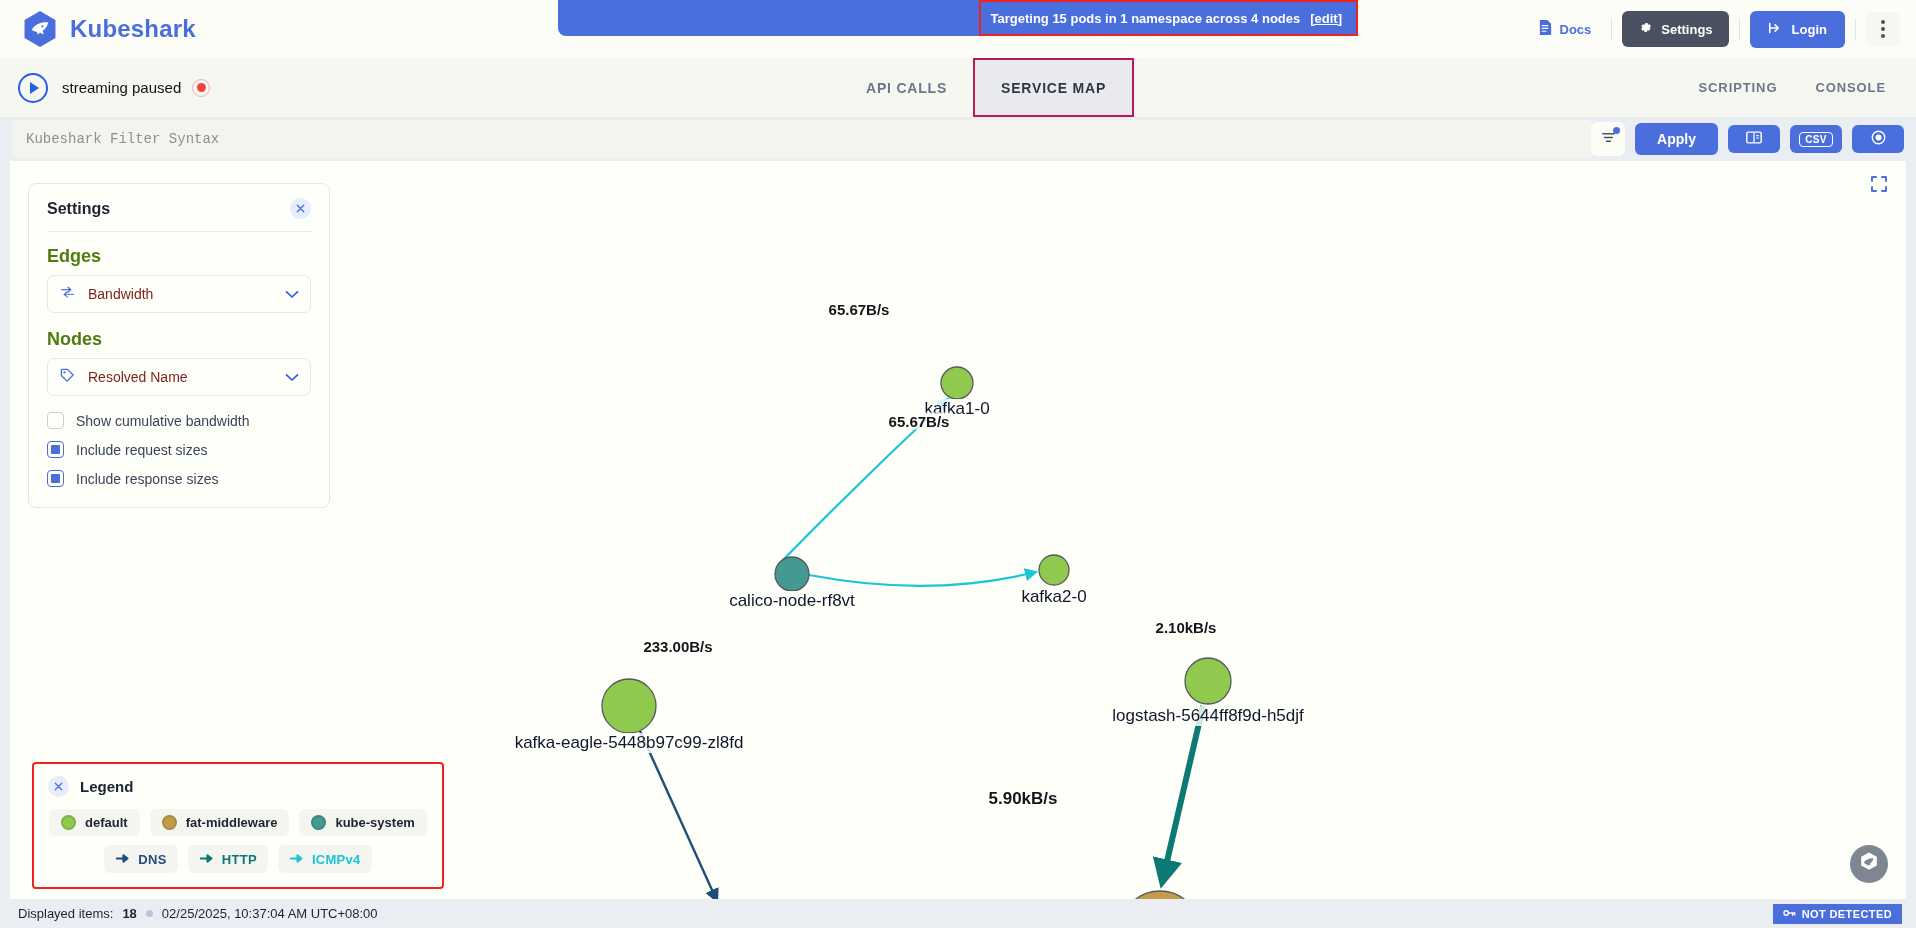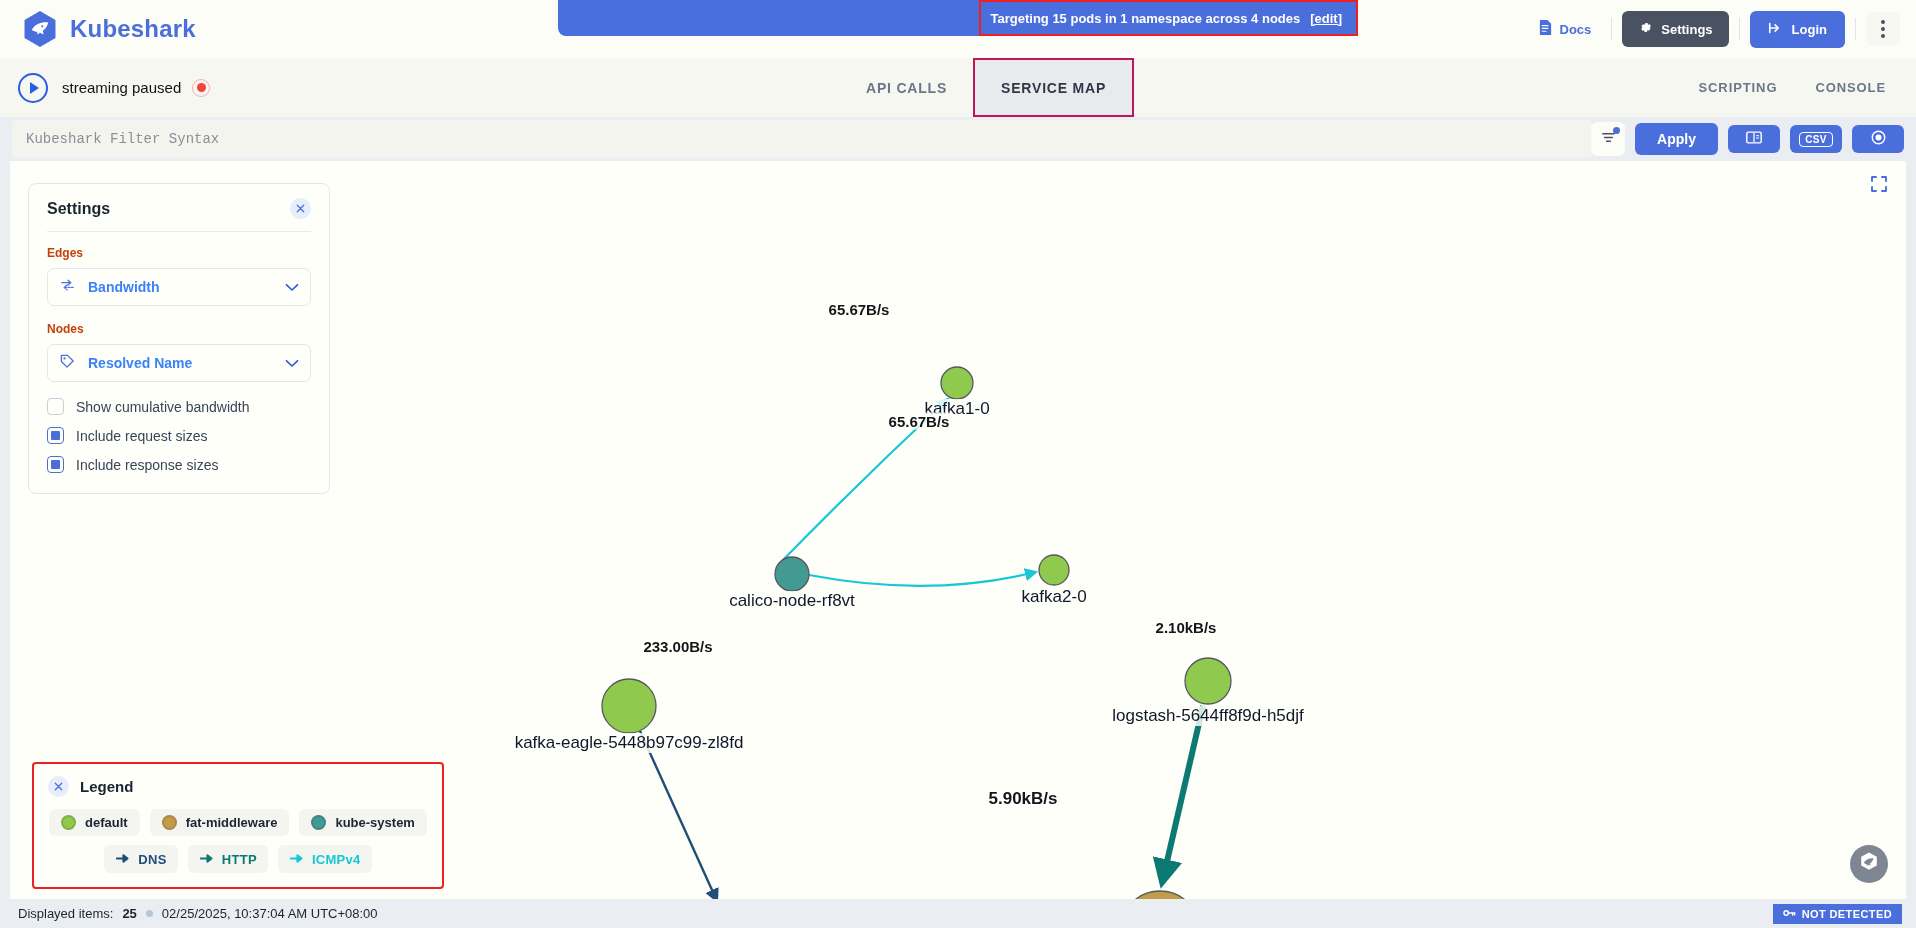--- a/index.html
+++ b/index.html
@@ -174,27 +174,27 @@
     background: #fffffa; border: 1px solid #e2e6ee; border-radius: 8px;
     padding: 14px 18px 20px 18px;
   }
   .sp-head { display: flex; align-items: center; justify-content: space-between; }
   .sp-title { font-size: 16px; font-weight: bold; color: #1c2432; }
   .close-circle {
     width: 21px; height: 21px; border-radius: 50%; background: #e6edfb;
     display: flex; align-items: center; justify-content: center; cursor: pointer;
   }
   .sp-divider { height: 1px; background: #e6e9f0; margin: 12px 0 14px 0; }
-  .sp-group-label { font-size: 12px; font-weight: bold; color: #c2410c; margin-bottom: 8px; }
+  .sp-group-label { font-size: 18px; font-weight: bold; color: #4d7c0f; margin-bottom: 8px; }
   .sp-select {
     height: 38px; border: 1px solid #e2e6ee; border-radius: 7px; background: #fffffa;
     display: flex; align-items: center; padding: 0 11px; gap: 12px; cursor: pointer;
     margin-bottom: 16px;
   }
-  .sp-select-text { font-size: 14px; font-weight: bold; color: #3b82f6; flex: 1; }
+  .sp-select-text { font-size: 14px; font-weight: normal; color: #7f1d1d; flex: 1; }
   .sp-check-row { display: flex; align-items: center; gap: 12px; margin-top: 12px; cursor: pointer; }
   .cbox {
     width: 17px; height: 17px; border-radius: 4px; border: 1.5px solid #c6cddd; background: #fffffa;
     display: flex; align-items: center; justify-content: center;
   }
   .cbox.checked { border-color: #4a6fdc; }
   .cbox.checked::after { content: ""; width: 9px; height: 9px; background: #4a6fdc; border-radius: 1px; }
   .sp-check-label { font-size: 14px; color: #3a4considered; }
   .sp-check-label { font-size: 14px; color: #39445a; }
 
@@ -521,21 +521,21 @@
         <path d="M12 1.5l8.5 4.8v9.4L12 20.5 3.5 15.7V6.3z" fill="#ffffff"></path>
         <path d="M6.5 12.5c2.5-4 7-5 10.5-4.5-.8 2.5-2 4.5-4 5.7l.6 2.4-2.4-1.2-1.8 1.2v-1.8c-1.2 0-2.3-.7-2.9-1.8z" fill="#7e8691"></path>
       </svg>
     </span>
   </div>
 </div>
 
 <div class="statusbar">
   <div class="status-left">
     <span>Displayed items:</span>
-    <span class="status-bold">25</span>
+    <span class="status-bold">18</span>
     <span class="status-sep-dot"></span>
     <span>02/25/2025, 10:37:04 AM UTC+08:00</span>
   </div>
   <div class="notdetected">
     <span>
       <svg width="13" height="10" viewBox="0 0 14 10">
         <circle cx="3.4" cy="5" r="2.4" stroke="#ffffff" stroke-width="1.5" fill="none"></circle>
         <path d="M5.8 5h7M10.4 5v2.4M12.6 5v2" stroke="#ffffff" stroke-width="1.5" stroke-linecap="round"></path>
       </svg>
     </span>

